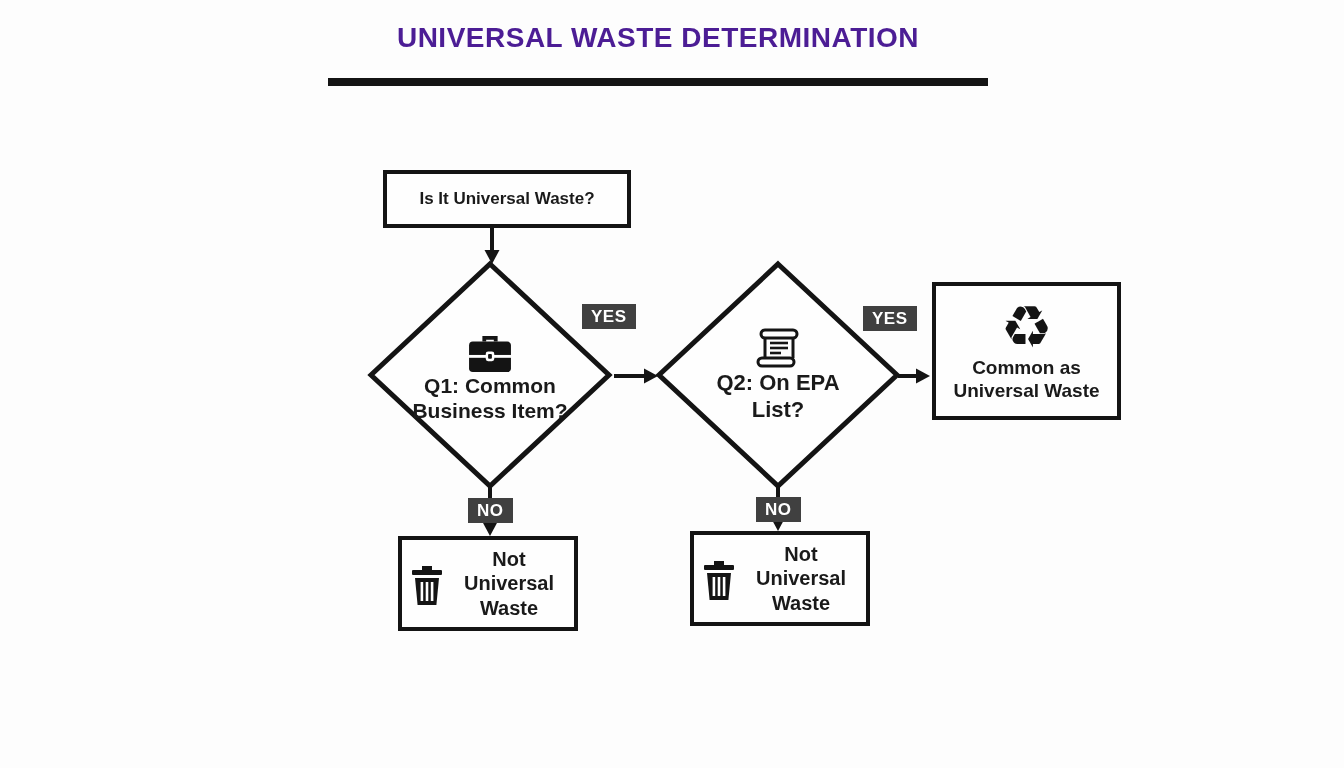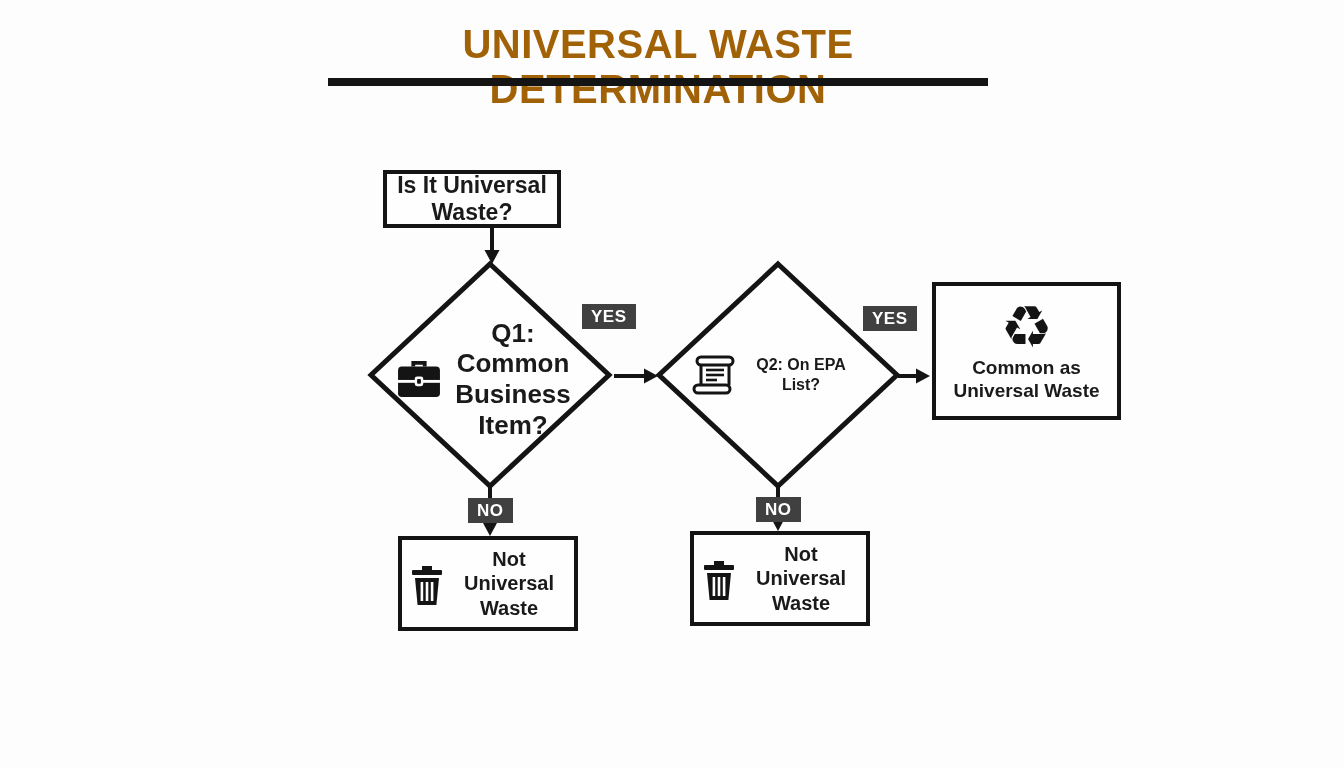--- a/index.html
+++ b/index.html
@@ -4,38 +4,38 @@
 <style>
   * { margin: 0; padding: 0; box-sizing: border-box; }
   html, body { width: 1344px; height: 768px; background: #ffffff; overflow: hidden; }
   body { font-family: "Liberation Sans", sans-serif; color: #141414; position: relative; }
 
   .canvas { position: absolute; left: 0; top: 0; width: 1344px; height: 768px; background: #fdfdfd; }
 
   
   .title {
     position: absolute; left: 300px; top: 22px; width: 716px;
-    text-align: center; font-size: 40px; font-weight: bold;
-    letter-spacing: 0.5px; color: #a16207;
+    text-align: center; font-size: 28px; font-weight: bold;
+    letter-spacing: 0.5px; color: #4c1d95;
   }
   .title-rule {
     position: absolute; left: 328px; top: 78px; width: 660px; height: 8px;
     background: #141414;
   }
 
   
   .connectors { position: absolute; left: 0; top: 0; width: 1344px; height: 768px; z-index: 1; }
 
   
   .node-rect {
     position: absolute; border: 4px solid #141414; background: #fefefe;
     display: flex; align-items: center; justify-content: center;
     z-index: 2; font-weight: bold; color: #1a1a1a; text-align: center;
   }
-  .start-box { left: 383px; top: 170px; width: 178px; height: 58px; font-size: 23px; }
+  .start-box { left: 383px; top: 170px; width: 248px; height: 58px; font-size: 17px; }
 
   .handle-box { left: 932px; top: 282px; width: 189px; height: 138px; flex-direction: column; font-size: 19px; line-height: 1.2; padding: 6px 8px; }
   .handle-box .glyph-icon {
     font-family: "DejaVu Sans", sans-serif; font-size: 58px; line-height: 0.95;
     color: #141414; margin-bottom: 2px;
   }
 
   .not-box { width: 180px; height: 95px; flex-direction: row; font-size: 20px; line-height: 1.22; padding: 4px 8px; gap: 8px; }
   .not-box-1 { left: 398px; top: 536px; }
   .not-box-2 { left: 690px; top: 531px; }
@@ -45,23 +45,23 @@
   
   .diamond-wrap { position: absolute; width: 248px; height: 232px; z-index: 2; }
   .diamond-1 { left: 366px; top: 259px; }
   .diamond-2 { left: 654px; top: 259px; }
   .diamond-wrap svg.diamond-shape { position: absolute; left: 0; top: 0; }
   .diamond-content {
     position: absolute; left: 30px; top: 26px; width: 188px; height: 180px;
     display: flex; align-items: center; justify-content: center;
     text-align: center; font-weight: bold; color: #1a1a1a;
   }
-  .diamond-1 .diamond-content { flex-direction: row; font-size: 26px; line-height: 1.18; padding-top: 8px; }
+  .diamond-1 .diamond-content { flex-direction: column; font-size: 21px; line-height: 1.18; padding-top: 8px; }
   .diamond-1 .node-label { width: 160px; }
-  .diamond-2 .diamond-content { flex-direction: row; gap: 0; font-size: 16px; line-height: 1.25; }
+  .diamond-2 .diamond-content { flex-direction: column; gap: 0; font-size: 22px; line-height: 1.25; }
   .diamond-2 .node-label { width: 128px; }
 
   
   .edge-label {
     position: absolute; background: #404040; color: #ffffff;
     font-weight: bold; text-align: center; z-index: 3;
     padding: 2px 9px; font-size: 17px; letter-spacing: 0.5px; line-height: 1.25;
   }
   .yes-1 { left: 582px; top: 304px; }
   .yes-2 { left: 863px; top: 306px; }

